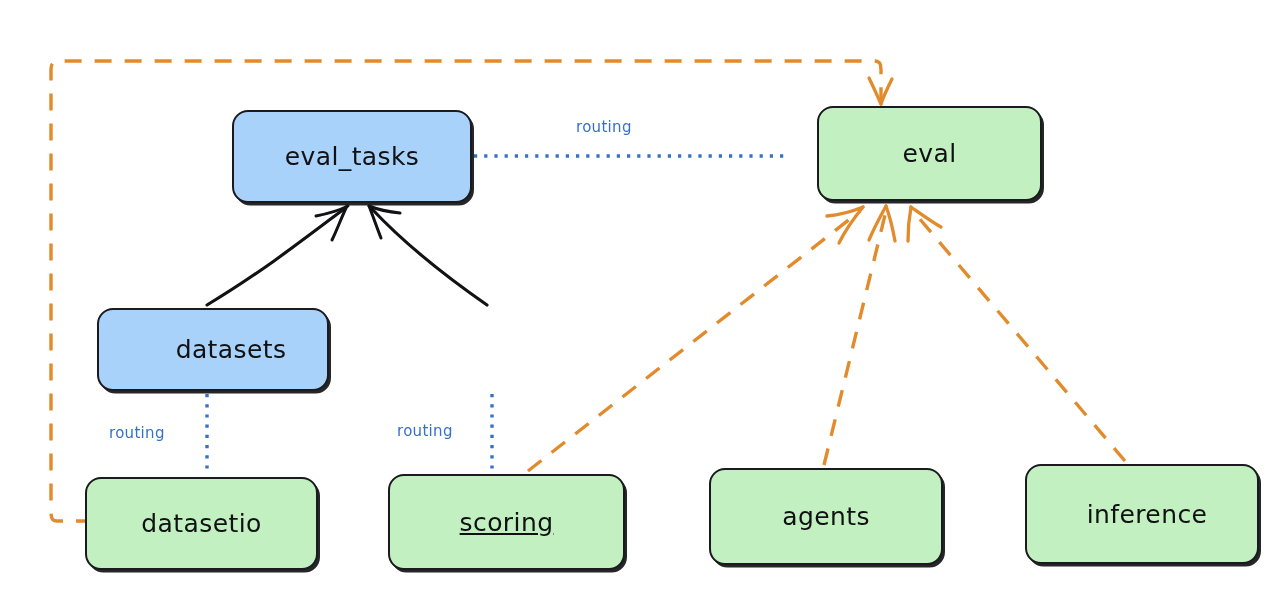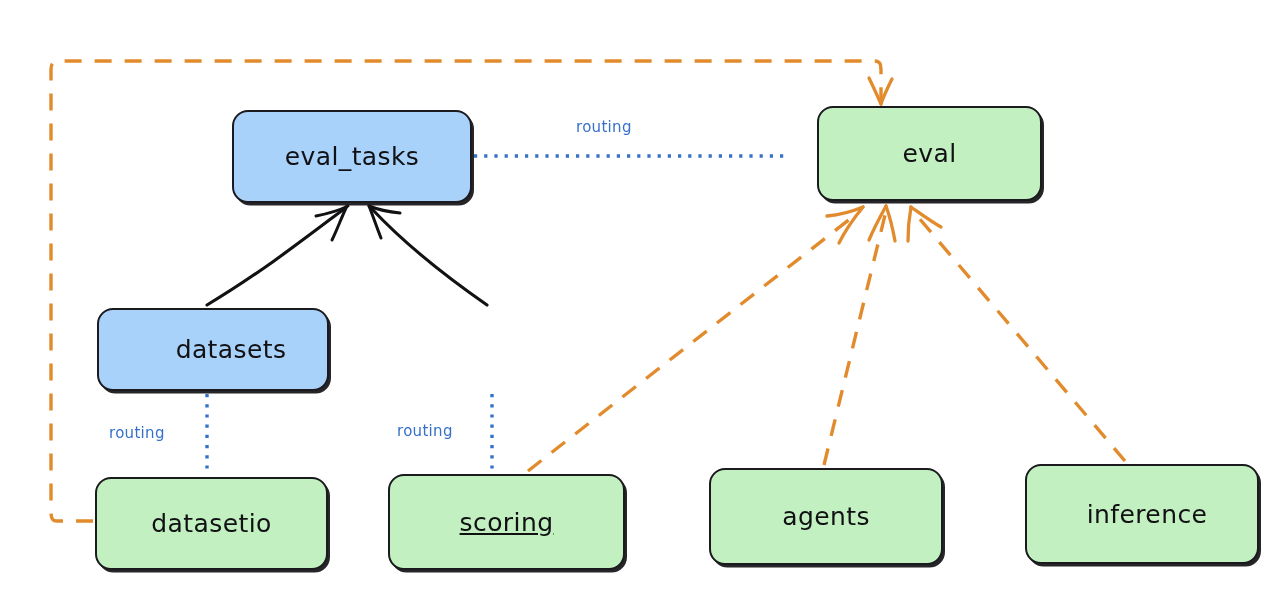--- a/index.html
+++ b/index.html
@@ -123,21 +123,21 @@
 
   <div class="node green" style="left:805px; top:106px; width:225px; height:95px;margin-left:12px;">
     <span class="node-label">eval</span>
   </div>
 
   <div class="node blue" style="left:97px; top:308px; width:232px; height:83px;padding-left:36px;">
     <span class="node-label">datasets</span>
   </div>
 
 
-  <div class="node green" style="left:95px; top:477px; width:233px; height:93px;text-align:center;">
+  <div class="node green" style="left:85px; top:477px; width:233px; height:93px;text-align:center;">
     <span class="node-label">datasetio</span>
   </div>
 
   <div class="node green" style="left:388px; top:474px; width:237px; height:96px;text-decoration:underline;">
     <span class="node-label">scoring</span>
   </div>
 
   <div class="node green" style="left:709px; top:468px; width:234px; height:97px;">
     <span class="node-label">agents</span>
   </div>

